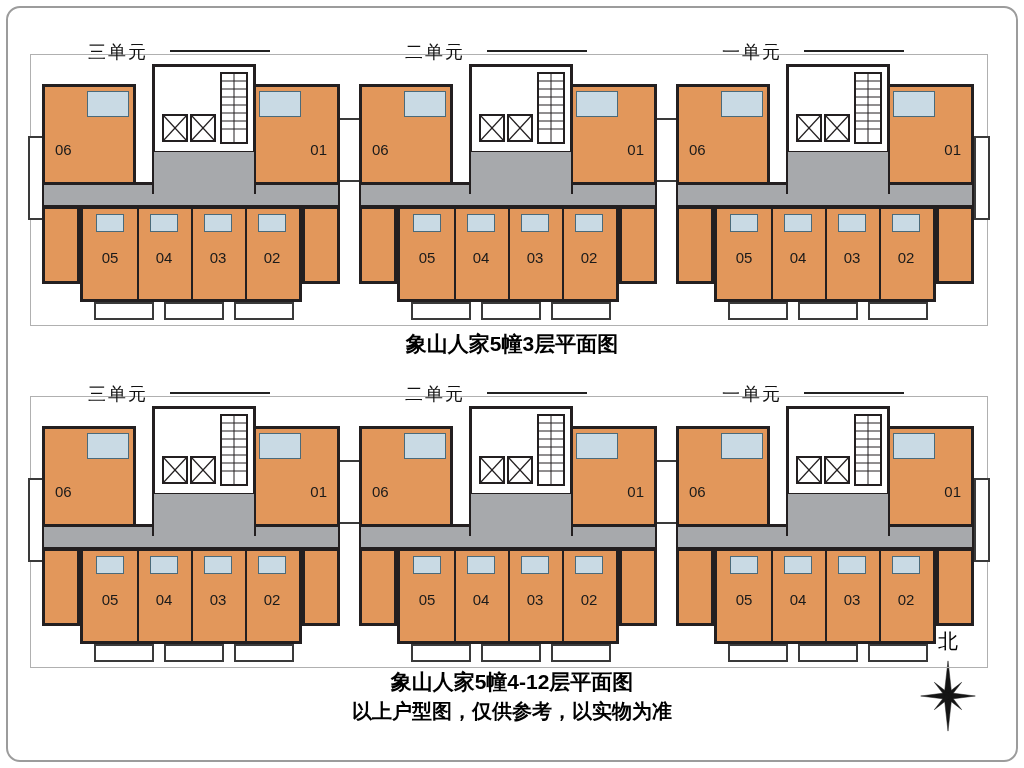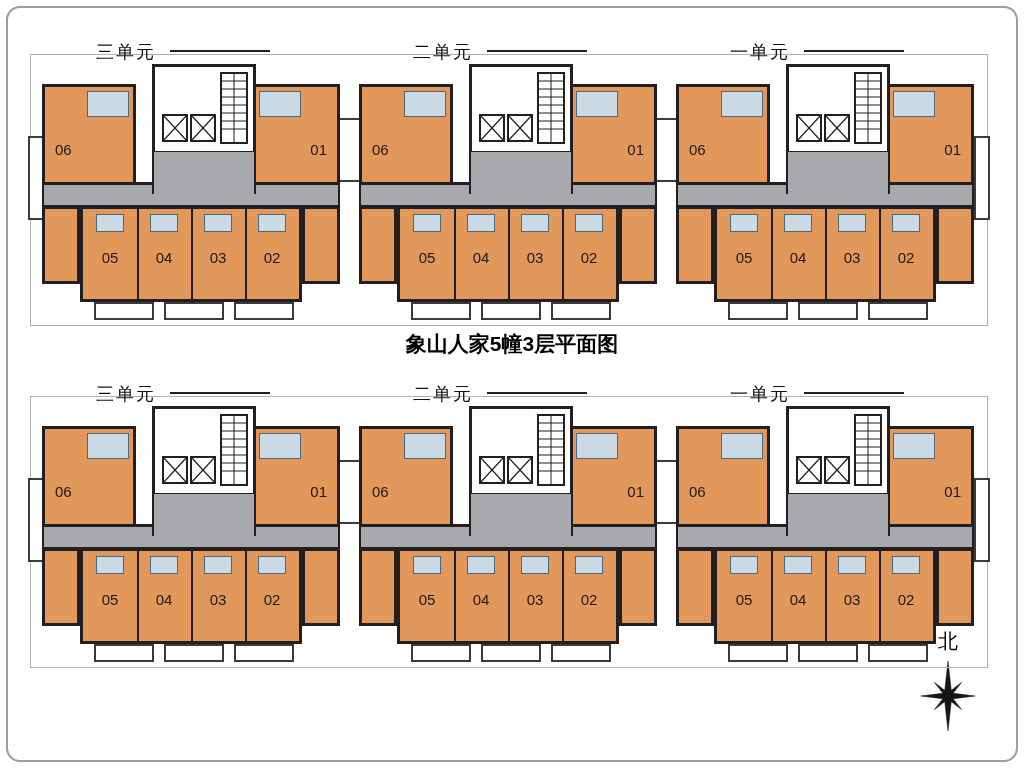--- a/index.html
+++ b/index.html
@@ -9,21 +9,21 @@
     --fixture:#C9DAE4;
     --outline:#9c9c9c;
   }
   *{box-sizing:border-box;margin:0;padding:0}
   html,body{background:#e8e8e8;font-family:"Liberation Sans",sans-serif}
   .canvas{position:relative;width:1024px;height:768px;background:#ffffff;overflow:hidden;margin:0 auto}
   .border-frame{position:absolute;left:6px;top:6px;right:6px;bottom:6px;border:2px solid var(--outline);border-radius:14px;pointer-events:none}
   .plan{position:absolute;width:934px;height:300px}
   .plan-outline{position:absolute;left:-12px;top:14px;width:958px;height:272px;border:1px solid #b0b0b0;z-index:0}
   .module{position:absolute;top:0;width:300px;height:284px;z-index:1}
-  .unit-label{position:absolute;left:54px;top:0;font-size:18px;color:#111;letter-spacing:2px;white-space:nowrap}
+  .unit-label{position:absolute;left:46px;top:0;font-size:18px;color:#111;letter-spacing:2px;white-space:nowrap}
   .unit-line{position:absolute;left:128px;top:10px;width:100px;height:2px;background:#222}
   .module-body{position:absolute;left:0;top:24px;width:300px;height:260px}
   .room{position:absolute;background:var(--room);border:3px solid var(--wall)}
   .core{position:absolute;left:110px;top:0;width:104px;height:90px;background:#fff;border:3px solid var(--wall)}
   .lobby{position:absolute;left:110px;top:88px;width:104px;height:42px;background:var(--corridor);border-left:2px solid var(--wall);border-right:2px solid var(--wall)}
   .corridor{position:absolute;left:0;top:118px;width:298px;height:26px;background:var(--corridor);border-top:3px solid var(--wall);border-bottom:3px solid var(--wall);border-left:2px solid var(--wall);border-right:2px solid var(--wall)}
   .rooms-row{left:38px;top:142px;width:222px;height:96px}
   .divider{position:absolute;top:0;width:2px;height:100%;background:var(--wall)}
   .fixture{position:absolute;background:var(--fixture);border:1px solid #4a6a7a}
   .room-num{position:absolute;font-size:15px;font-weight:400;color:#1a1a1a}
@@ -36,20 +36,22 @@
   .compass{position:absolute;left:908px;top:628px;width:80px;text-align:center}
   .compass-label{font-size:20px;color:#000;margin-bottom:2px}
 </style>
 </head>
 <body>
 
 <div class="canvas" id="canvas" style="background: rgb(255, 255, 255);">
   <div class="border-frame"></div>
 
   <div class="plan-title" style="top:330px">象山人家5幢3层平面图</div>
+  <div class="plan-title" style="top:668px">象山人家5幢4-12层平面图</div>
+  <div class="caption" style="top:698px">以上户型图，仅供参考，以实物为准</div>
 
   <div class="compass">
     <div class="compass-label">北</div>
     <svg width="64" height="78" viewBox="0 0 64 80">
       <g fill="#151515" stroke="#151515" stroke-width="0.5">
         <polygon points="32,4 28,40 36,40"></polygon>
         <polygon points="32,76 28,40 36,40"></polygon>
         <polygon points="60,40 32,36.5 32,43.5"></polygon>
         <polygon points="4,40 32,36.5 32,43.5"></polygon>
         <polygon points="46,26 33.8,41.8 30.2,38.2"></polygon>

